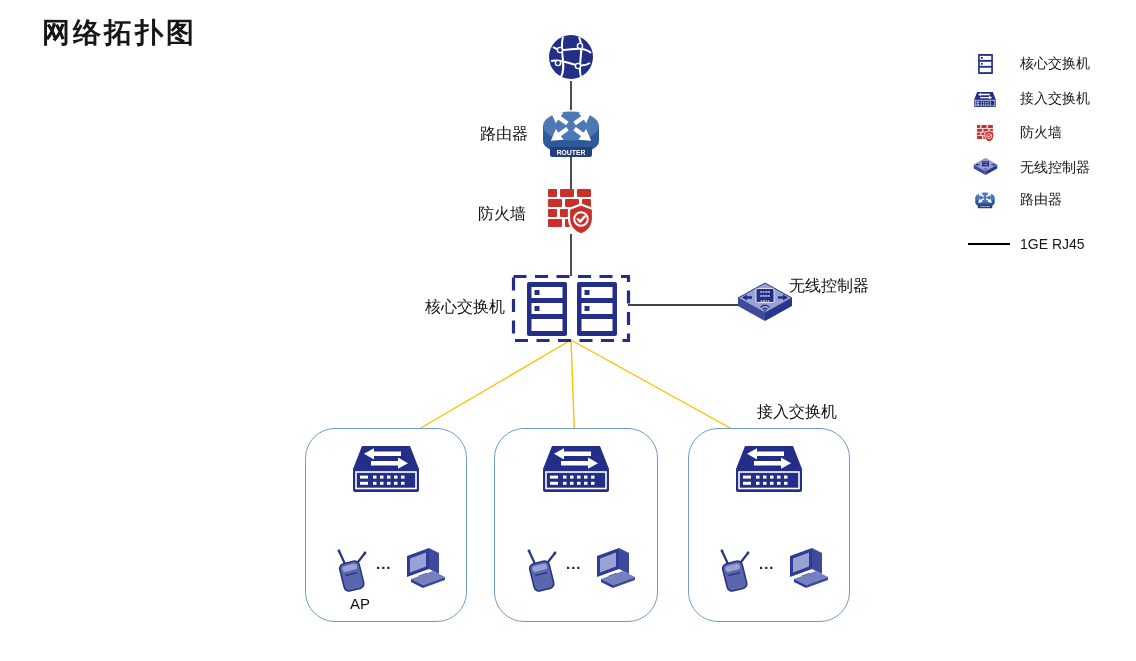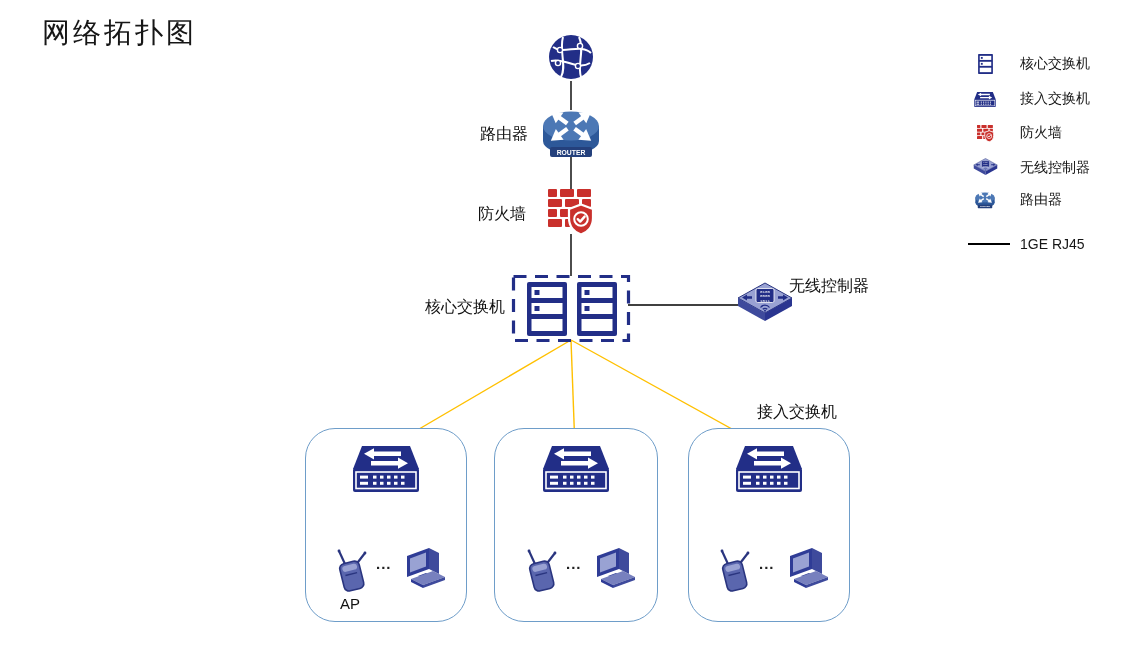--- a/index.html
+++ b/index.html
@@ -1,18 +1,18 @@
 <!DOCTYPE html>
 <html><head>
 <meta charset="utf-8">
 <style>
   html,body{margin:0;padding:0;background:#fff;}
   .canvas{position:relative;width:1136px;height:661px;background:#fff;overflow:hidden;
           font-family:"Liberation Sans",sans-serif;color:#161616;}
-  .title{position:absolute;left:42px;top:14px;font-size:28px;font-weight:normal;
+  .title{position:absolute;left:42px;top:14px;font-size:28px;font-weight:bold;
          letter-spacing:3px;color:#161616;margin:0;white-space:nowrap;}
   .links{position:absolute;left:0;top:0;z-index:0;}
   .lk{stroke:#000;stroke-width:1.4px;}
   .lf{stroke:#FFC000;stroke-width:1.4px;}
   .node{position:absolute;z-index:2;}
   .label{position:absolute;z-index:3;font-size:16px;color:#111;white-space:nowrap;}
   .group{position:absolute;z-index:1;width:160px;height:192px;
          border:1.5px solid #6E9DC9;border-radius:30px;background:#fff;}
   .group .node{position:absolute;}
   .dots{position:absolute;z-index:3;font-size:15px;font-weight:bold;color:#222;letter-spacing:1px;}
@@ -206,21 +206,21 @@
     <svg class="node" style="left:47px;top:17px" width="66" height="46" viewBox="0 0 66 46">
         <use href="#icon-accsw"></use>
       </svg>
     <svg class="node" style="left:28px;top:118px" width="36" height="46" viewBox="0 0 36 46">
         <use href="#icon-ap"></use>
       </svg>
     <div class="dots" style="left:70px;top:126px">...</div>
     <svg class="node" style="left:95px;top:118px" width="46" height="42" viewBox="0 0 46 42">
         <use href="#icon-pc"></use>
       </svg>
-    <div class="ap-label" style="left:34px;top:166px">AP</div>
+    <div class="ap-label" style="left:44px;top:166px">AP</div>
   </div>
 
   <div class="group" style="left:494px;top:428px;width:162px">
     <svg class="node" style="left:48px;top:17px" width="66" height="46" viewBox="0 0 66 46">
         <use href="#icon-accsw"></use>
       </svg>
     <svg class="node" style="left:29px;top:118px" width="36" height="46" viewBox="0 0 36 46">
         <use href="#icon-ap"></use>
       </svg>
     <div class="dots" style="left:71px;top:126px">...</div>

